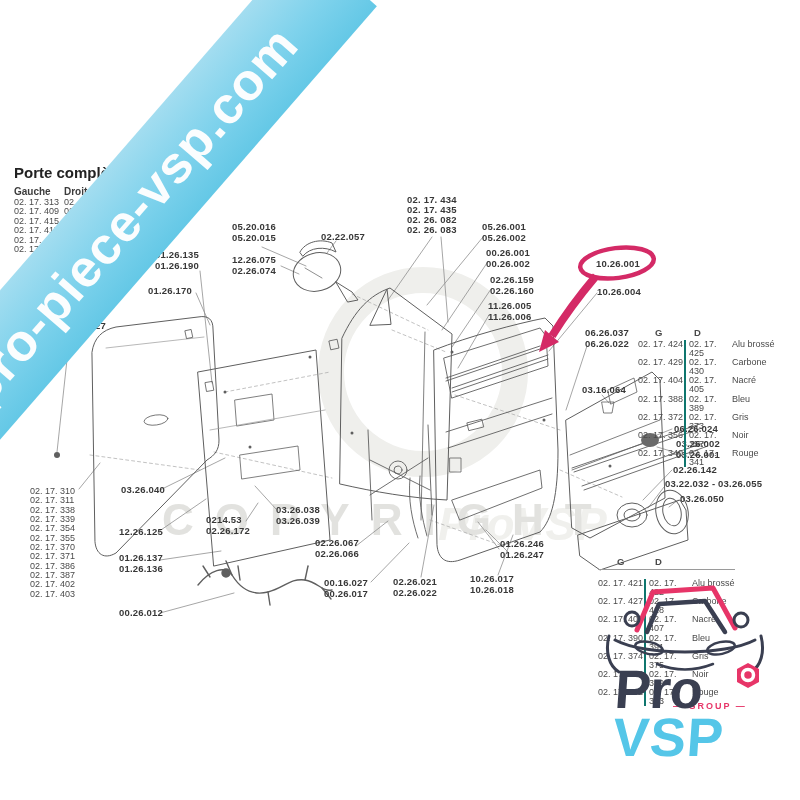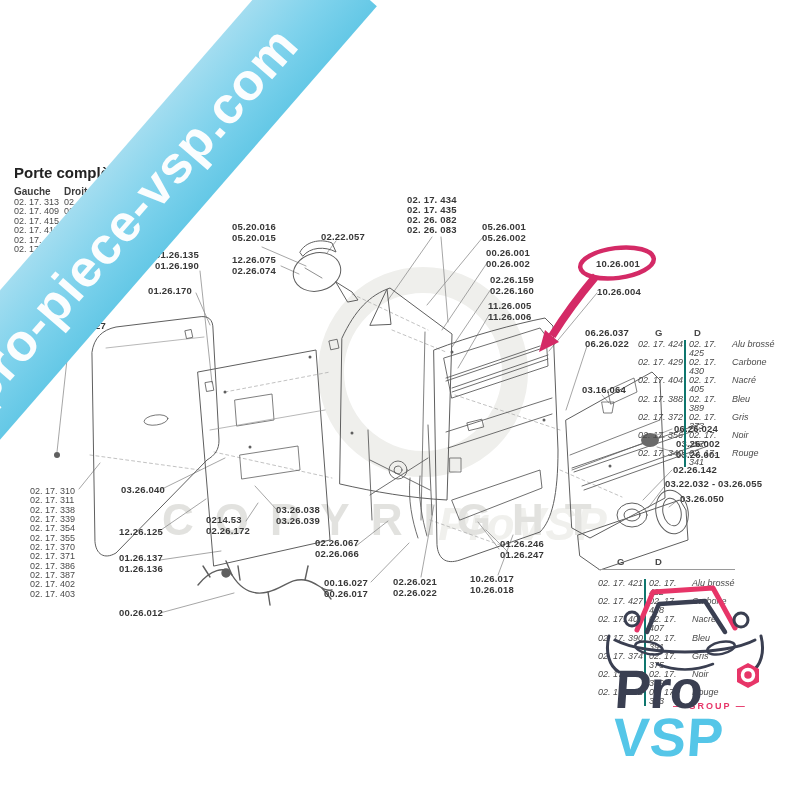--- a/index.html
+++ b/index.html
@@ -23,21 +23,21 @@
   .porte .rows{font-size:9px;line-height:9.4px;color:#4a4a4a;}
   .porte .trow{display:grid;grid-template-columns:50px 47px auto;}
   
   .leftlist{position:absolute;left:30px;top:487px;font-size:9px;line-height:9.35px;
             color:#4a4a4a;white-space:pre-line;z-index:3;}
   
   .rt{position:absolute;z-index:3;font-size:9px;color:#4a4a4a;}
   .rt .hdr{display:block;font-weight:bold;font-size:9.5px;margin-bottom:2px;}
   .rt .hdr .g{display:inline-block;}
   .rt .hdr .d{display:inline-block;}
-  .rt .rows{line-height:9.1px;font-style:italic;}
+  .rt .rows{line-height:9.1px;}
   .rt .trow{display:grid;grid-template-columns:46px 48px auto;}
   .rt .tcell:nth-child(2){border-left:2px solid #0f766e;padding-left:3px;}
   .rt1{left:638px;top:327px;}
   .rt1 .hdr .g{margin-left:17px;} .rt1 .hdr .d{margin-left:29px;}
   .rt2{left:598px;top:556px;}
   .rt2 .hdr .g{margin-left:19px;} .rt2 .hdr .d{margin-left:28px;}
   .rt2 .rows{border-top:1px solid #9a9a9a;padding-top:9px;}
   
   .ribbon{position:absolute;left:-80px;top:408px;width:640px;height:98px;
           transform:rotate(-49deg);transform-origin:left center;z-index:5;

